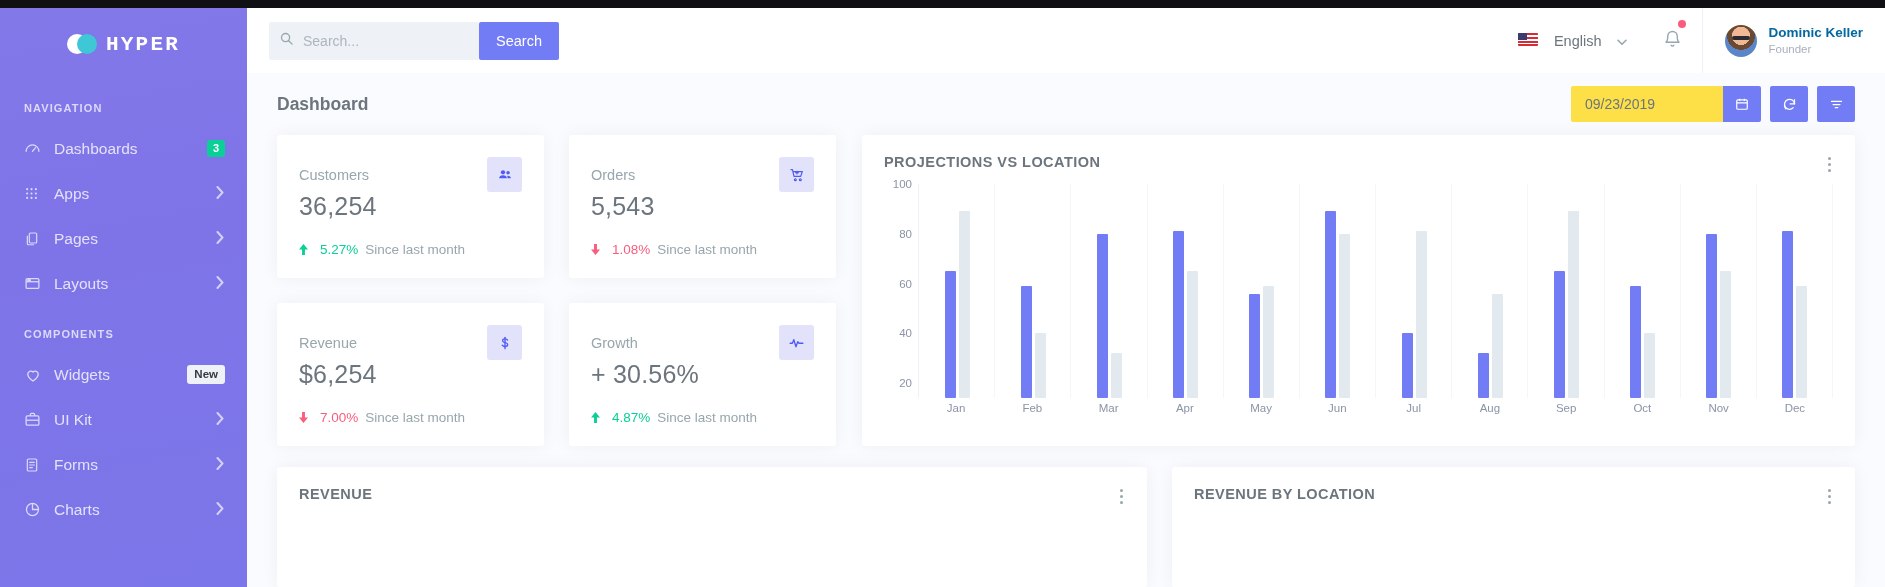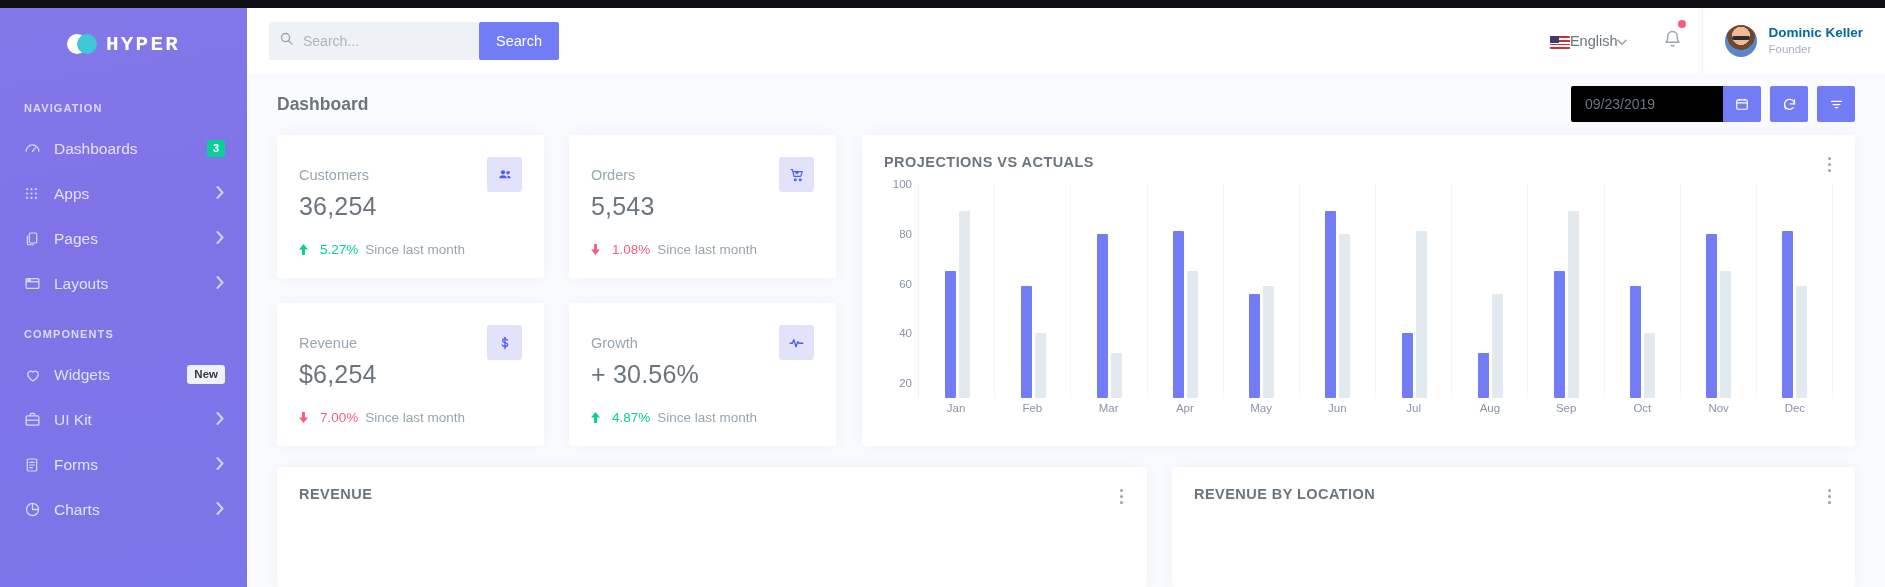--- a/index.html
+++ b/index.html
@@ -78,21 +78,21 @@
     font-family: "Liberation Sans", sans-serif;
   }
   .searchbox input::placeholder { color: #adb5bd; }
   .search-btn {
     height: 38px; background: #727cf5; color: #fff; border: none;
     padding: 0 17px; font-size: 14.5px; cursor: pointer; border-radius: 2px;
     font-family: "Liberation Sans", sans-serif;
   }
   .header-right { margin-left: auto; display: flex; align-items: center; height: 65px; }
   .lang {
-    display: flex; align-items: flex-end; gap: 0; padding: 0 16px;
+    display: flex; align-items: flex-start; gap: 16px; padding: 0 16px;
     color: #6c757d; font-size: 14.5px; cursor: pointer;
   }
   .flag { width: 20px; height: 13px; position: relative; overflow: hidden; border-radius: 1px; }
   .flag .stripes {
     position: absolute; inset: 0;
     background: repeating-linear-gradient(to bottom,
       #d42b36 0, #d42b36 1.9px, #fff 1.9px, #fff 3.8px);
   }
   .flag .canton {
     position: absolute; left: 0; top: 0; width: 9px; height: 7px; background: #3c3b6e;
@@ -118,21 +118,21 @@
   .uname { font-size: 13.5px; color: #0369a1; font-weight: 600; line-height: 1.35; }
   .urole { font-size: 11.5px; color: #a9b0bd; line-height: 1.35; }
 
   .pagehead {
     height: 62px; display: flex; align-items: center; padding: 0 30px;
     flex: 0 0 62px;
   }
   .pagetitle { font-size: 17.5px; color: #6c757d; font-weight: 700; }
   .pagehead-right { margin-left: auto; display: flex; align-items: center; }
   .datebox {
-    background: #000000; height: 36px; display: flex; align-items: center;
+    background: #fde047; height: 36px; display: flex; align-items: center;
     padding: 0 14px; font-size: 14px; color: #6c757d; width: 152px;
     border-radius: 2px 0 0 2px;
   }
   .sqbtn {
     width: 38px; height: 36px; background: #727cf5; color: #fff;
     display: flex; align-items: center; justify-content: center;
     cursor: pointer; border-radius: 2px;
   }
   .sqbtn.first { border-radius: 0 2px 2px 0; }
   .gap8 { width: 9px; }
@@ -525,21 +525,21 @@
               <span class="since">Since last month</span>
             </div>
           </div>
 
         </div>
       </div>
 
       <div class="col-right">
         <div class="card chartcard">
           <div class="chart-head">
-            <div class="chart-title">PROJECTIONS VS ACTUALS</div>
+            <div class="chart-title">PROJECTIONS VS LOCATION</div>
             <div class="kebab">
                 <i></i>
                 <i></i>
                 <i></i>
               </div>
           </div>
           <div class="plot">
             <div class="yaxis">
                 <div class="ytick" style="top: 0px;">100</div>
                 <div class="ytick" style="top: 49.7674px;">80</div>

